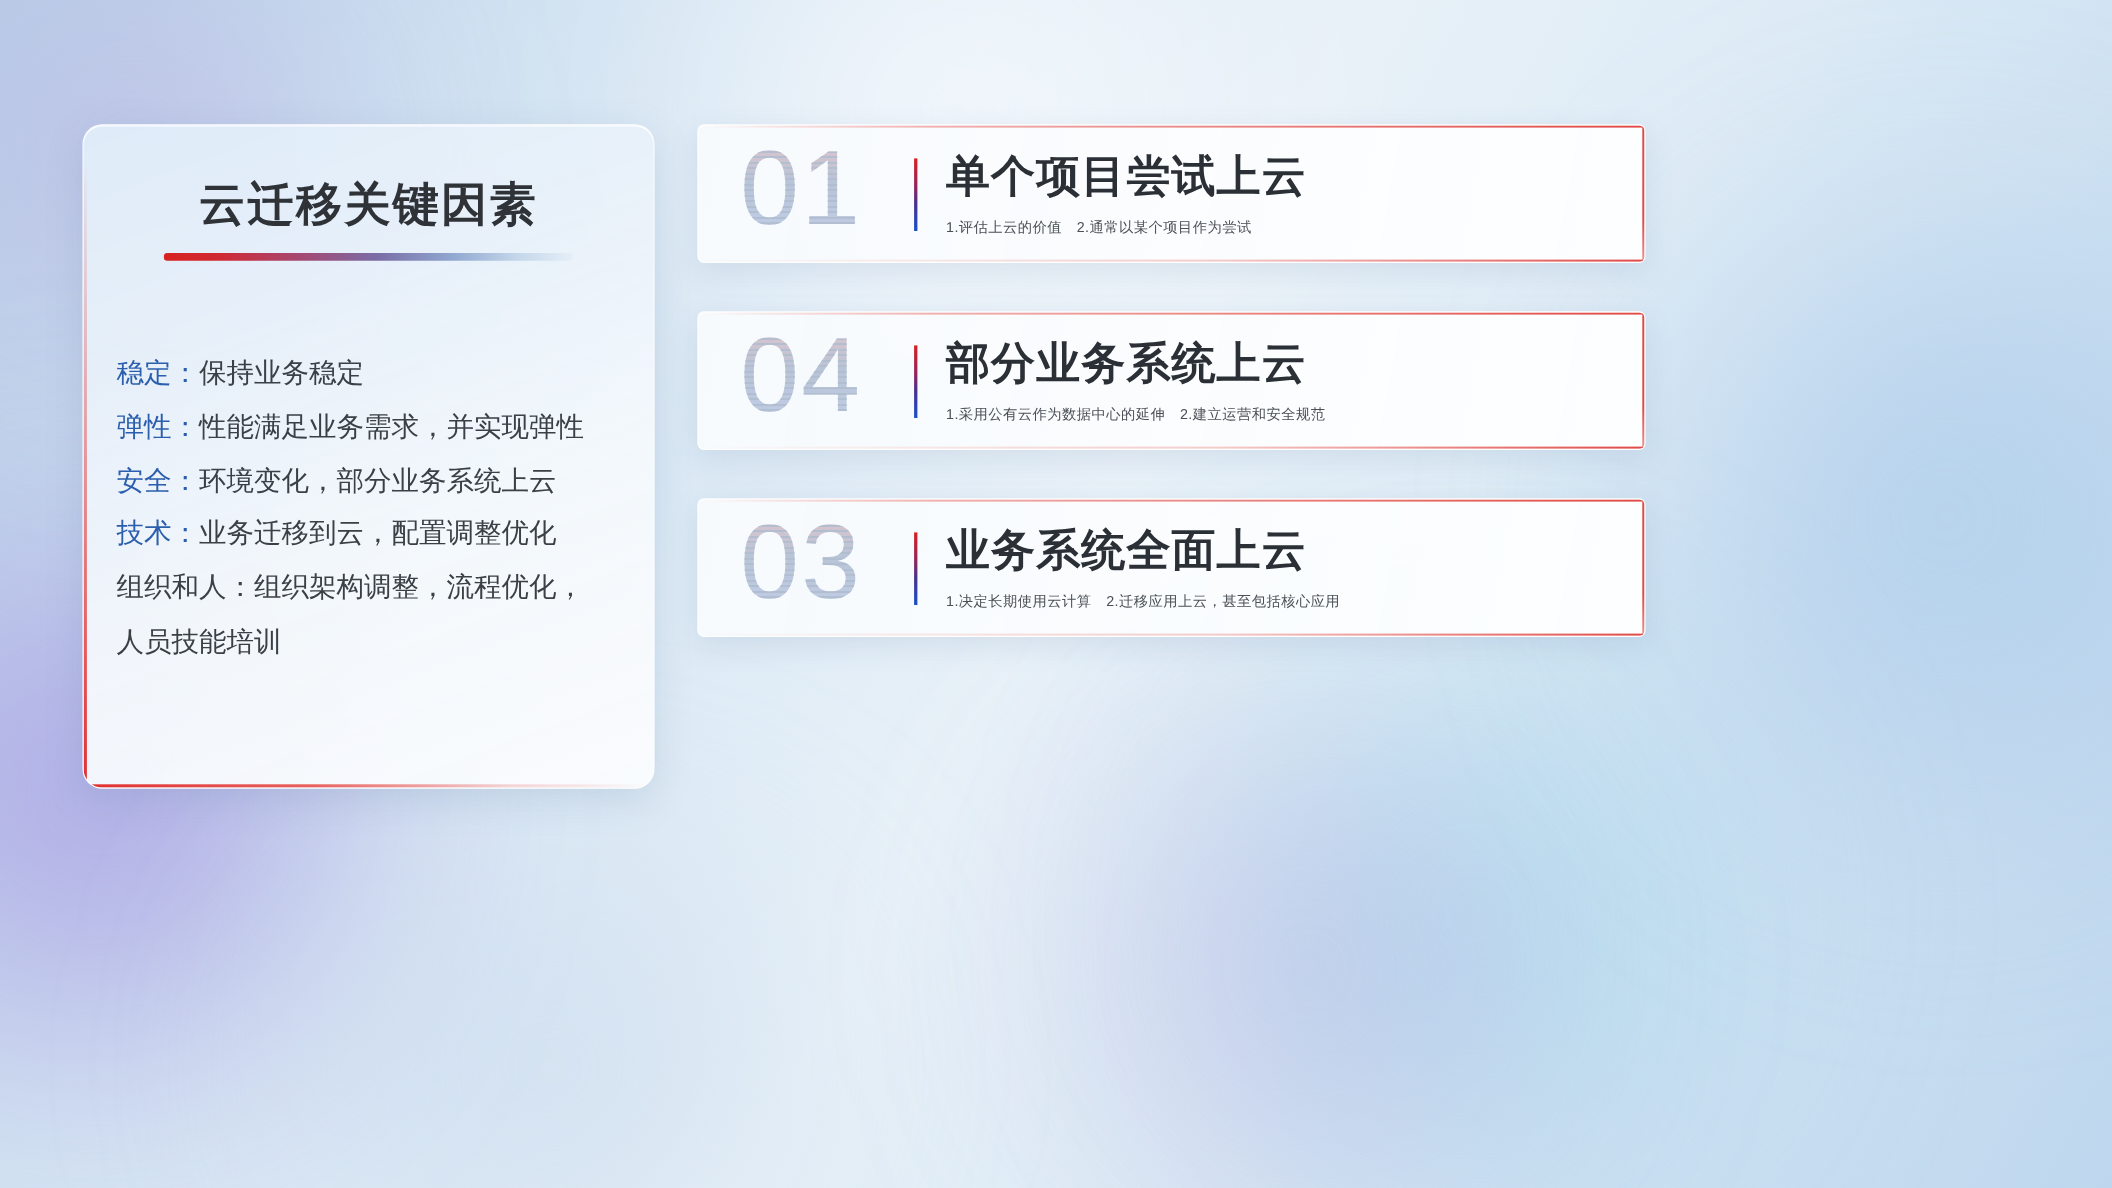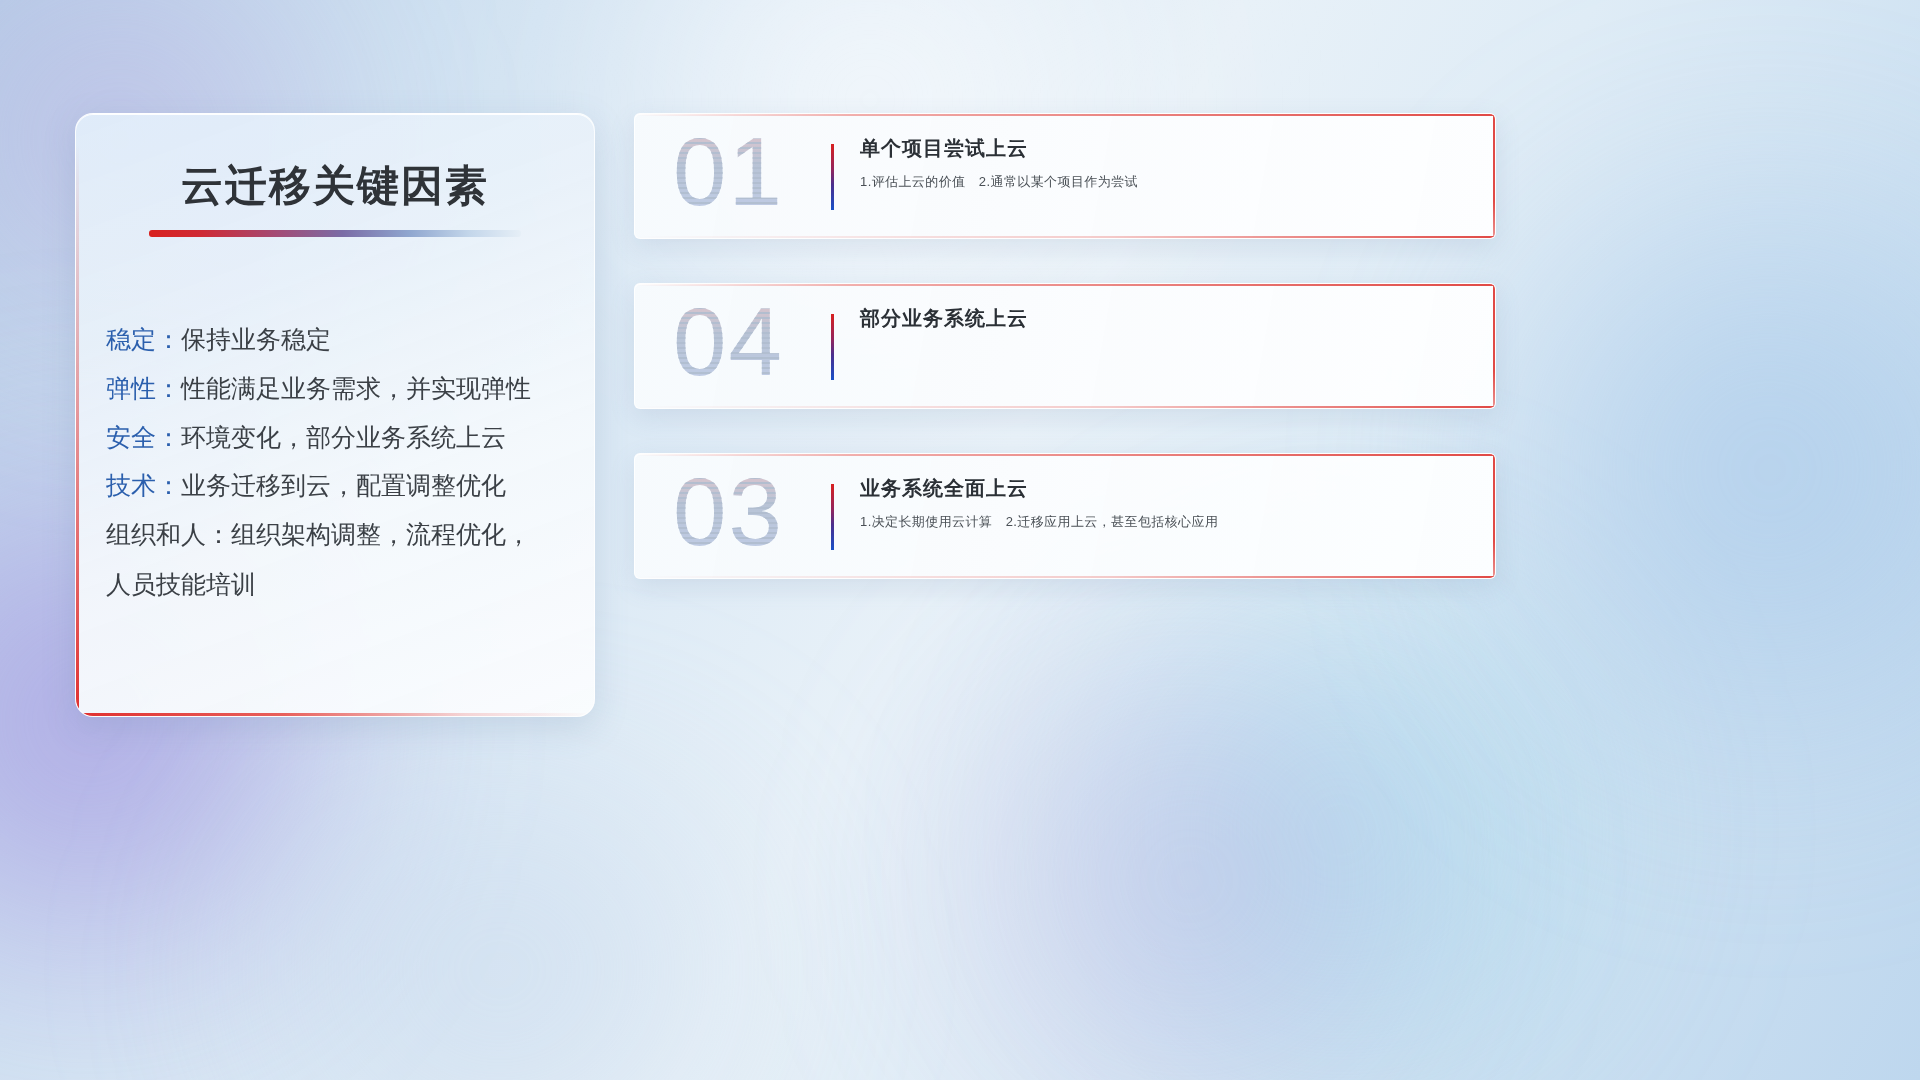--- a/index.html
+++ b/index.html
@@ -142,21 +142,21 @@
     user-select:none;
   }
 
   .card-divider {
     position:absolute; left:196px; top:30px; width:3px; height:66px;
     background:linear-gradient(180deg,#d8201f 0%, #94245b 38%, #4a2f8e 62%, #1850c8 100%);
   }
 
   .card-body { position:absolute; left:225px; top:22px; right:30px; }
   .card-title {
-    font-size:20px; font-weight:700; color:#2b3036; letter-spacing:1px;
+    font-size:40px; font-weight:700; color:#2b3036; letter-spacing:1px;
     line-height:1.25;
   }
   .card-desc {
     margin-top:12px;
     font-size:13px; color:#4a5056; letter-spacing:.4px;
   }
 </style>
 </head>
 <body>
 
@@ -206,20 +206,21 @@
       <div class="card-desc">1.评估上云的价值　2.通常以某个项目作为尝试</div>
     </div>
     <div class="card-bottom-rule"></div>
   </article>
 
   <article class="card">
     <div class="card-num">04</div>
     <div class="card-divider"></div>
     <div class="card-body">
       <div class="card-title">部分业务系统上云</div>
+      <div class="card-desc">1.采用公有云作为数据中心的延伸　2.建立运营和安全规范</div>
     </div>
     <div class="card-bottom-rule"></div>
   </article>
 
   <article class="card">
     <div class="card-num">03</div>
     <div class="card-divider"></div>
     <div class="card-body">
       <div class="card-title">业务系统全面上云</div>
       <div class="card-desc">1.决定长期使用云计算　2.迁移应用上云，甚至包括核心应用</div>

